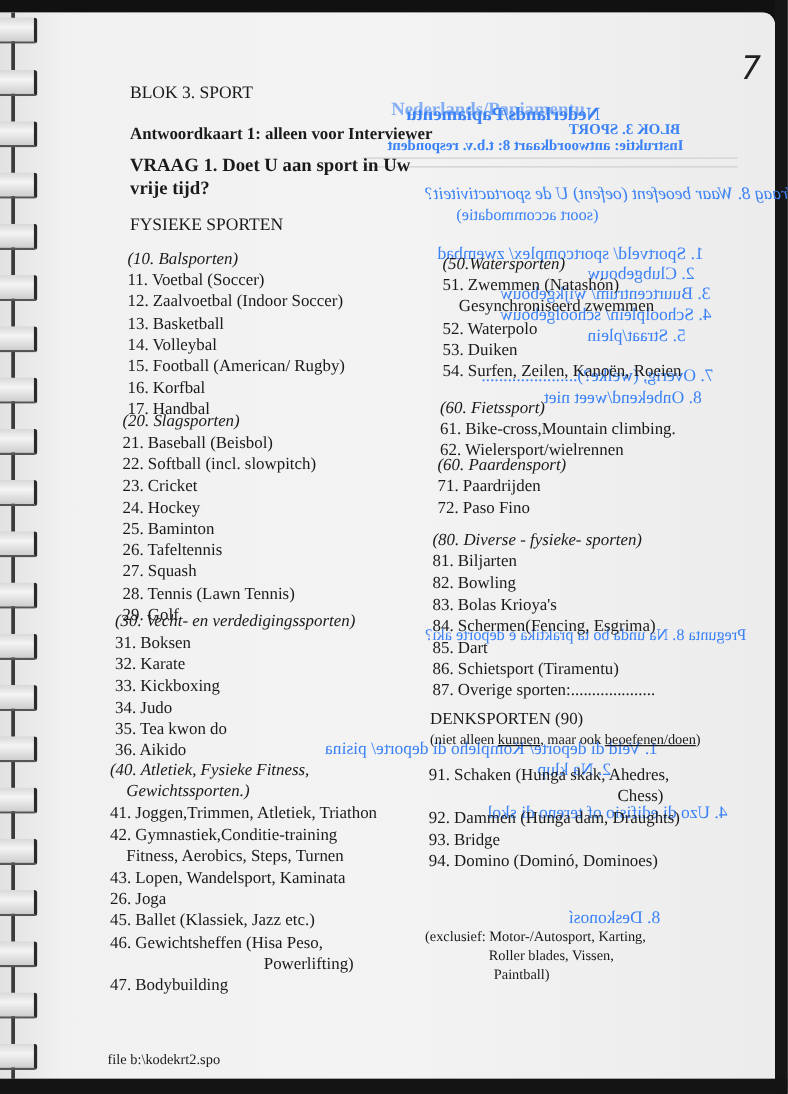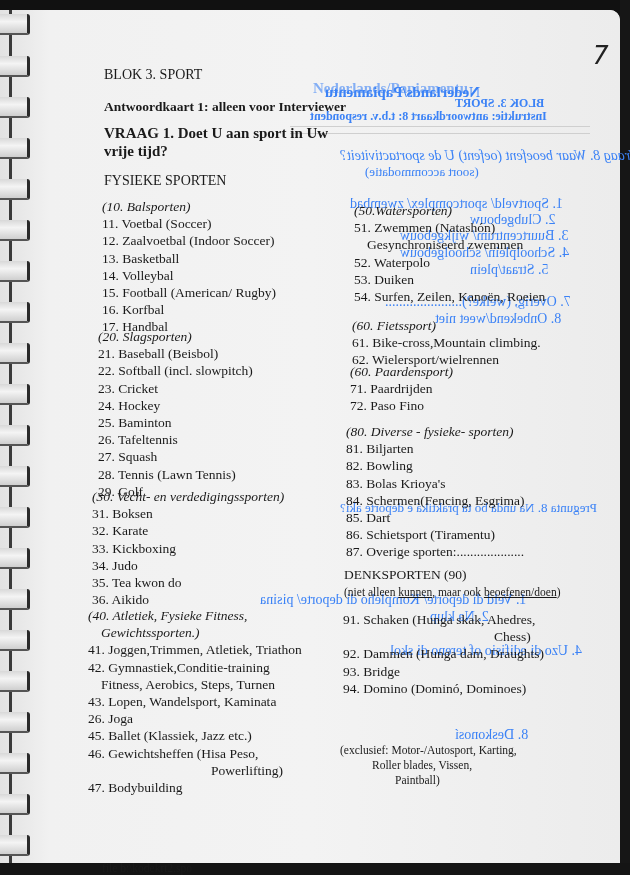--- a/index.html
+++ b/index.html
@@ -48,21 +48,21 @@
     position: absolute; left: 592px; top: 40px; font-family: "DejaVu Sans", sans-serif;
     font-size: 26px; color: #222; transform: skewX(-12deg); z-index: 4;
   }
 
   .list { position: absolute; }
   .list .row { font-size: 13.5px; line-height: 17.2px; white-space: nowrap; }
   .list .row.head { font-style: italic; }
   .list .row.indent { padding-left: 13px; }
   .list .row.indent-far { padding-left: 123px; }
 
-  .footer-file { position: absolute; left: 86px; top: 862px; font-size: 11.5px; font-family: "Liberation Serif", serif; margin-left: 16px; }
+  .footer-file { position: absolute; left: 86px; top: 842px; font-size: 11.5px; font-family: "Liberation Serif", serif; }
 </style>
 </head>
 <body>
 
 <div class="page"></div>
 <div class="right-bar"></div>
 <div class="bottom-bar"></div>
 
 <div class="spiral">
   <div class="wire"></div>
@@ -207,17 +207,17 @@
 
   <div class="list" style="left:343px;top:611px">
     <div class="row">91. Schaken (Hunga skak, Ahedres,</div>
     <div class="row" style="padding-left:151px">Chess)</div>
     <div class="row">92. Dammen (Hunga dam, Draughts)</div>
     <div class="row">93. Bridge</div>
     <div class="row">94. Domino (Dominó, Dominoes)</div>
   </div>
 
   <div class="t" style="left:340px;top:743px;font-size:11.5px;line-height:15px">(exclusief: Motor-/Autosport, Karting,</div>
-  <div class="t" style="left:372px;top:758px;font-size:11.5px;line-height:15px">Roller blades, Vissen,</div>
+  <div class="t" style="left:391px;top:758px;font-size:11.5px;line-height:15px">Roller blades, Vissen,</div>
   <div class="t" style="left:395px;top:773px;font-size:11.5px;line-height:15px">Paintball)</div>
 
   <div class="footer-file">file b:\kodekrt2.spo</div>
 </div>
 
 </body></html>

